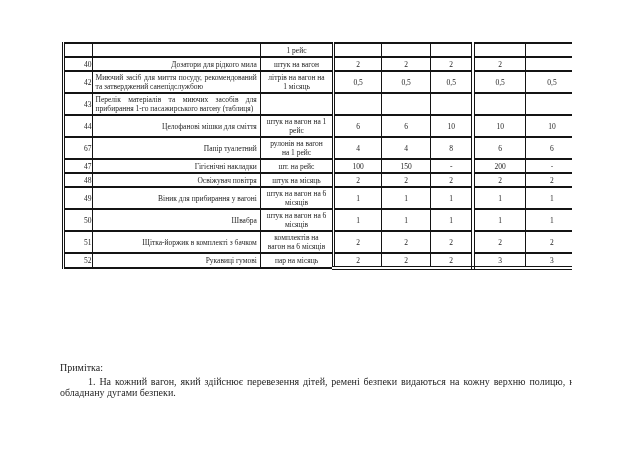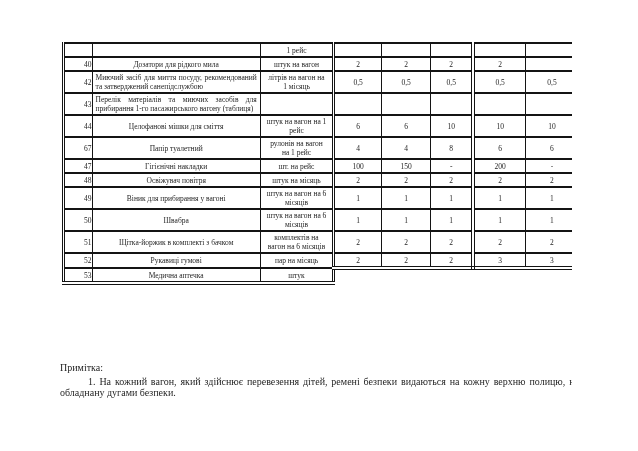--- a/index.html
+++ b/index.html
@@ -26,21 +26,21 @@
     border: 1px solid #141414;
     border-top-width: 2px;
     border-bottom-width: 2px;
     vertical-align: middle;
     padding: 1px 0;
     height: 10px;
     overflow: hidden;
     word-wrap: break-word;
   }
   td.num  { text-align: right; border-left: 3px double #141414; }
-  td.name { text-align: center; padding: 1px 3px; }
+  td.name { text-align: right; padding: 1px 3px; }
   td.name.just { text-align: justify; }
   td.unit { text-align: center; padding: 1px 5px; border-right: 3px double #141414; }
   td.v    { text-align: center; }
   td.v3   { border-right: 4px double #141414; }
   td.v5   { border-right: 3px double #141414; }
   tr.prelast td.v { border-bottom: 4px double #141414; }
   tr.last td.num, tr.last td.name, tr.last td.unit { border-bottom: 4px double #141414; }
   td.void { border-style: none; }
   .note {
     position: absolute;
@@ -187,30 +187,20 @@
         <tr class="prelast">
           <td class="num">52</td>
           <td class="name">Рукавиці гумові</td>
           <td class="unit">пар на місяць</td>
           <td class="v v1">2</td>
           <td class="v v2">2</td>
           <td class="v v3">2</td>
           <td class="v v4">3</td>
           <td class="v v5">3</td>
         </tr>
-        <tr class="last">
-          <td class="num">53</td>
-          <td class="name">Медична аптечка</td>
-          <td class="unit">штук</td>
-          <td class="void"></td>
-          <td class="void"></td>
-          <td class="void"></td>
-          <td class="void"></td>
-          <td class="void"></td>
-        </tr>
       </tbody>
   </table>
 
   <div class="note">
     <p class="note-label">Примітка:</p>
     <p class="note-item">1. На кожний вагон, який здійснює перевезення дітей, ремені безпеки видаються на кожну верхню полицю, не обладнану дугами безпеки.</p>
   </div>
 
 </div>
 

